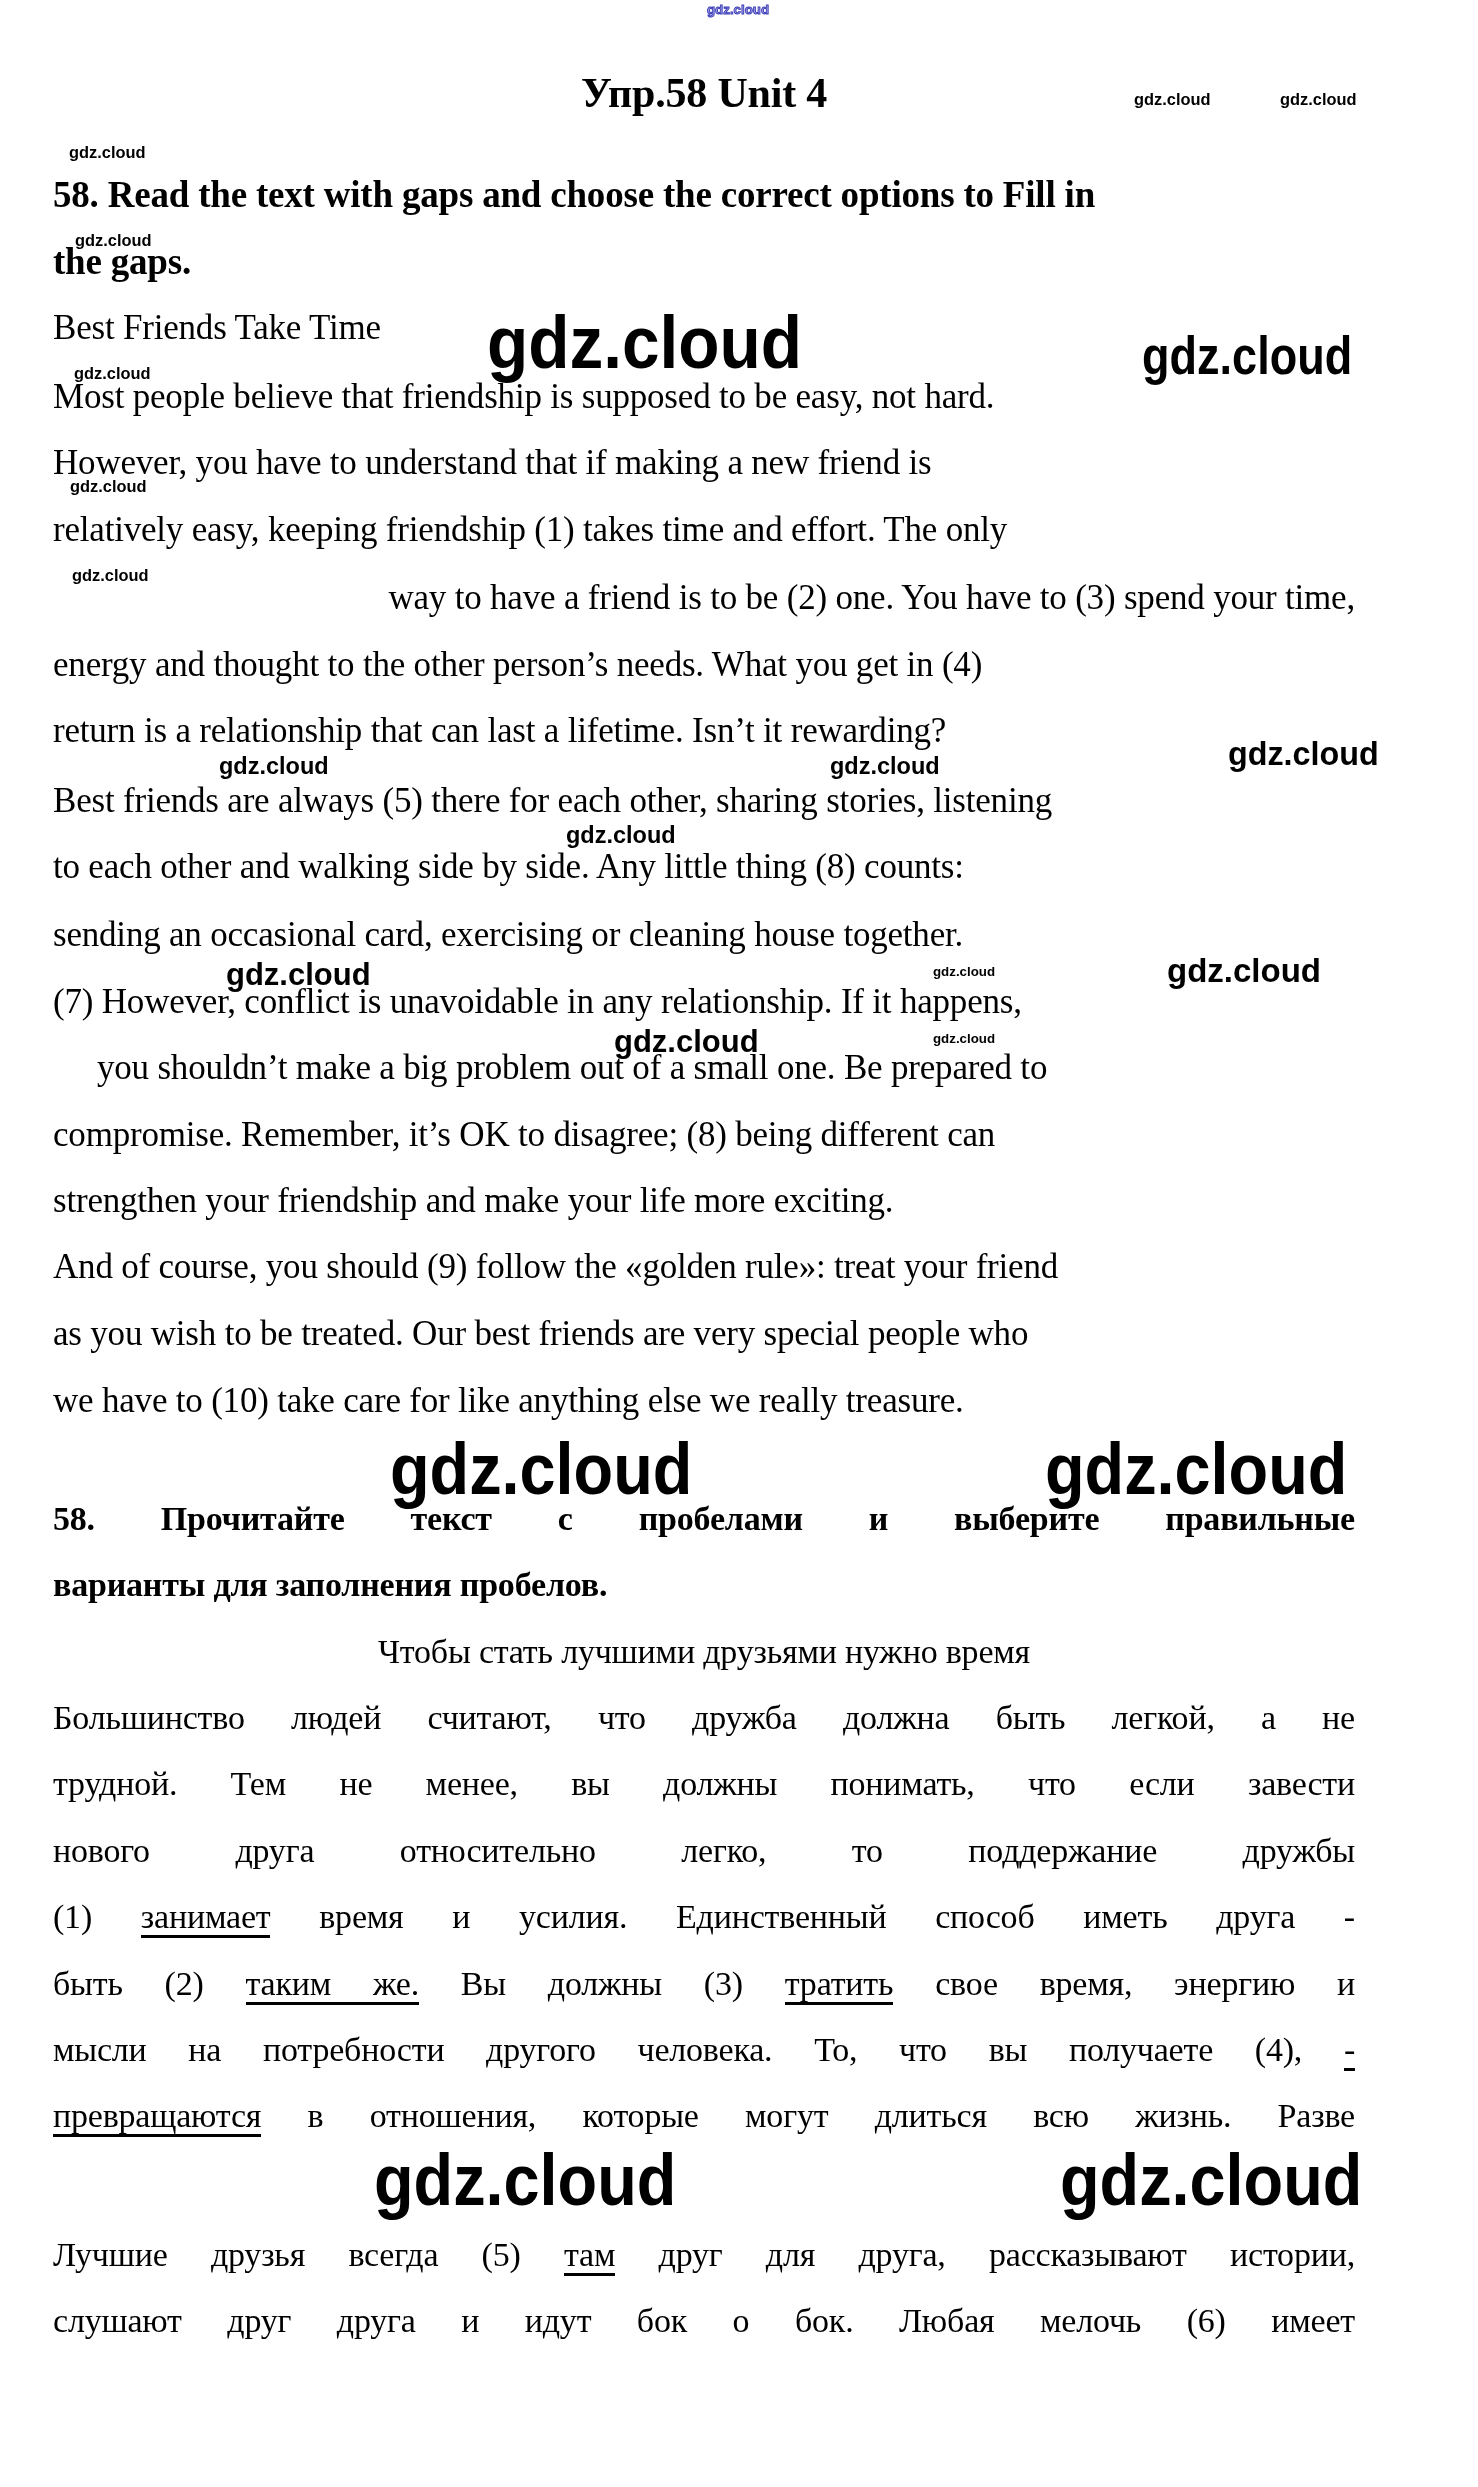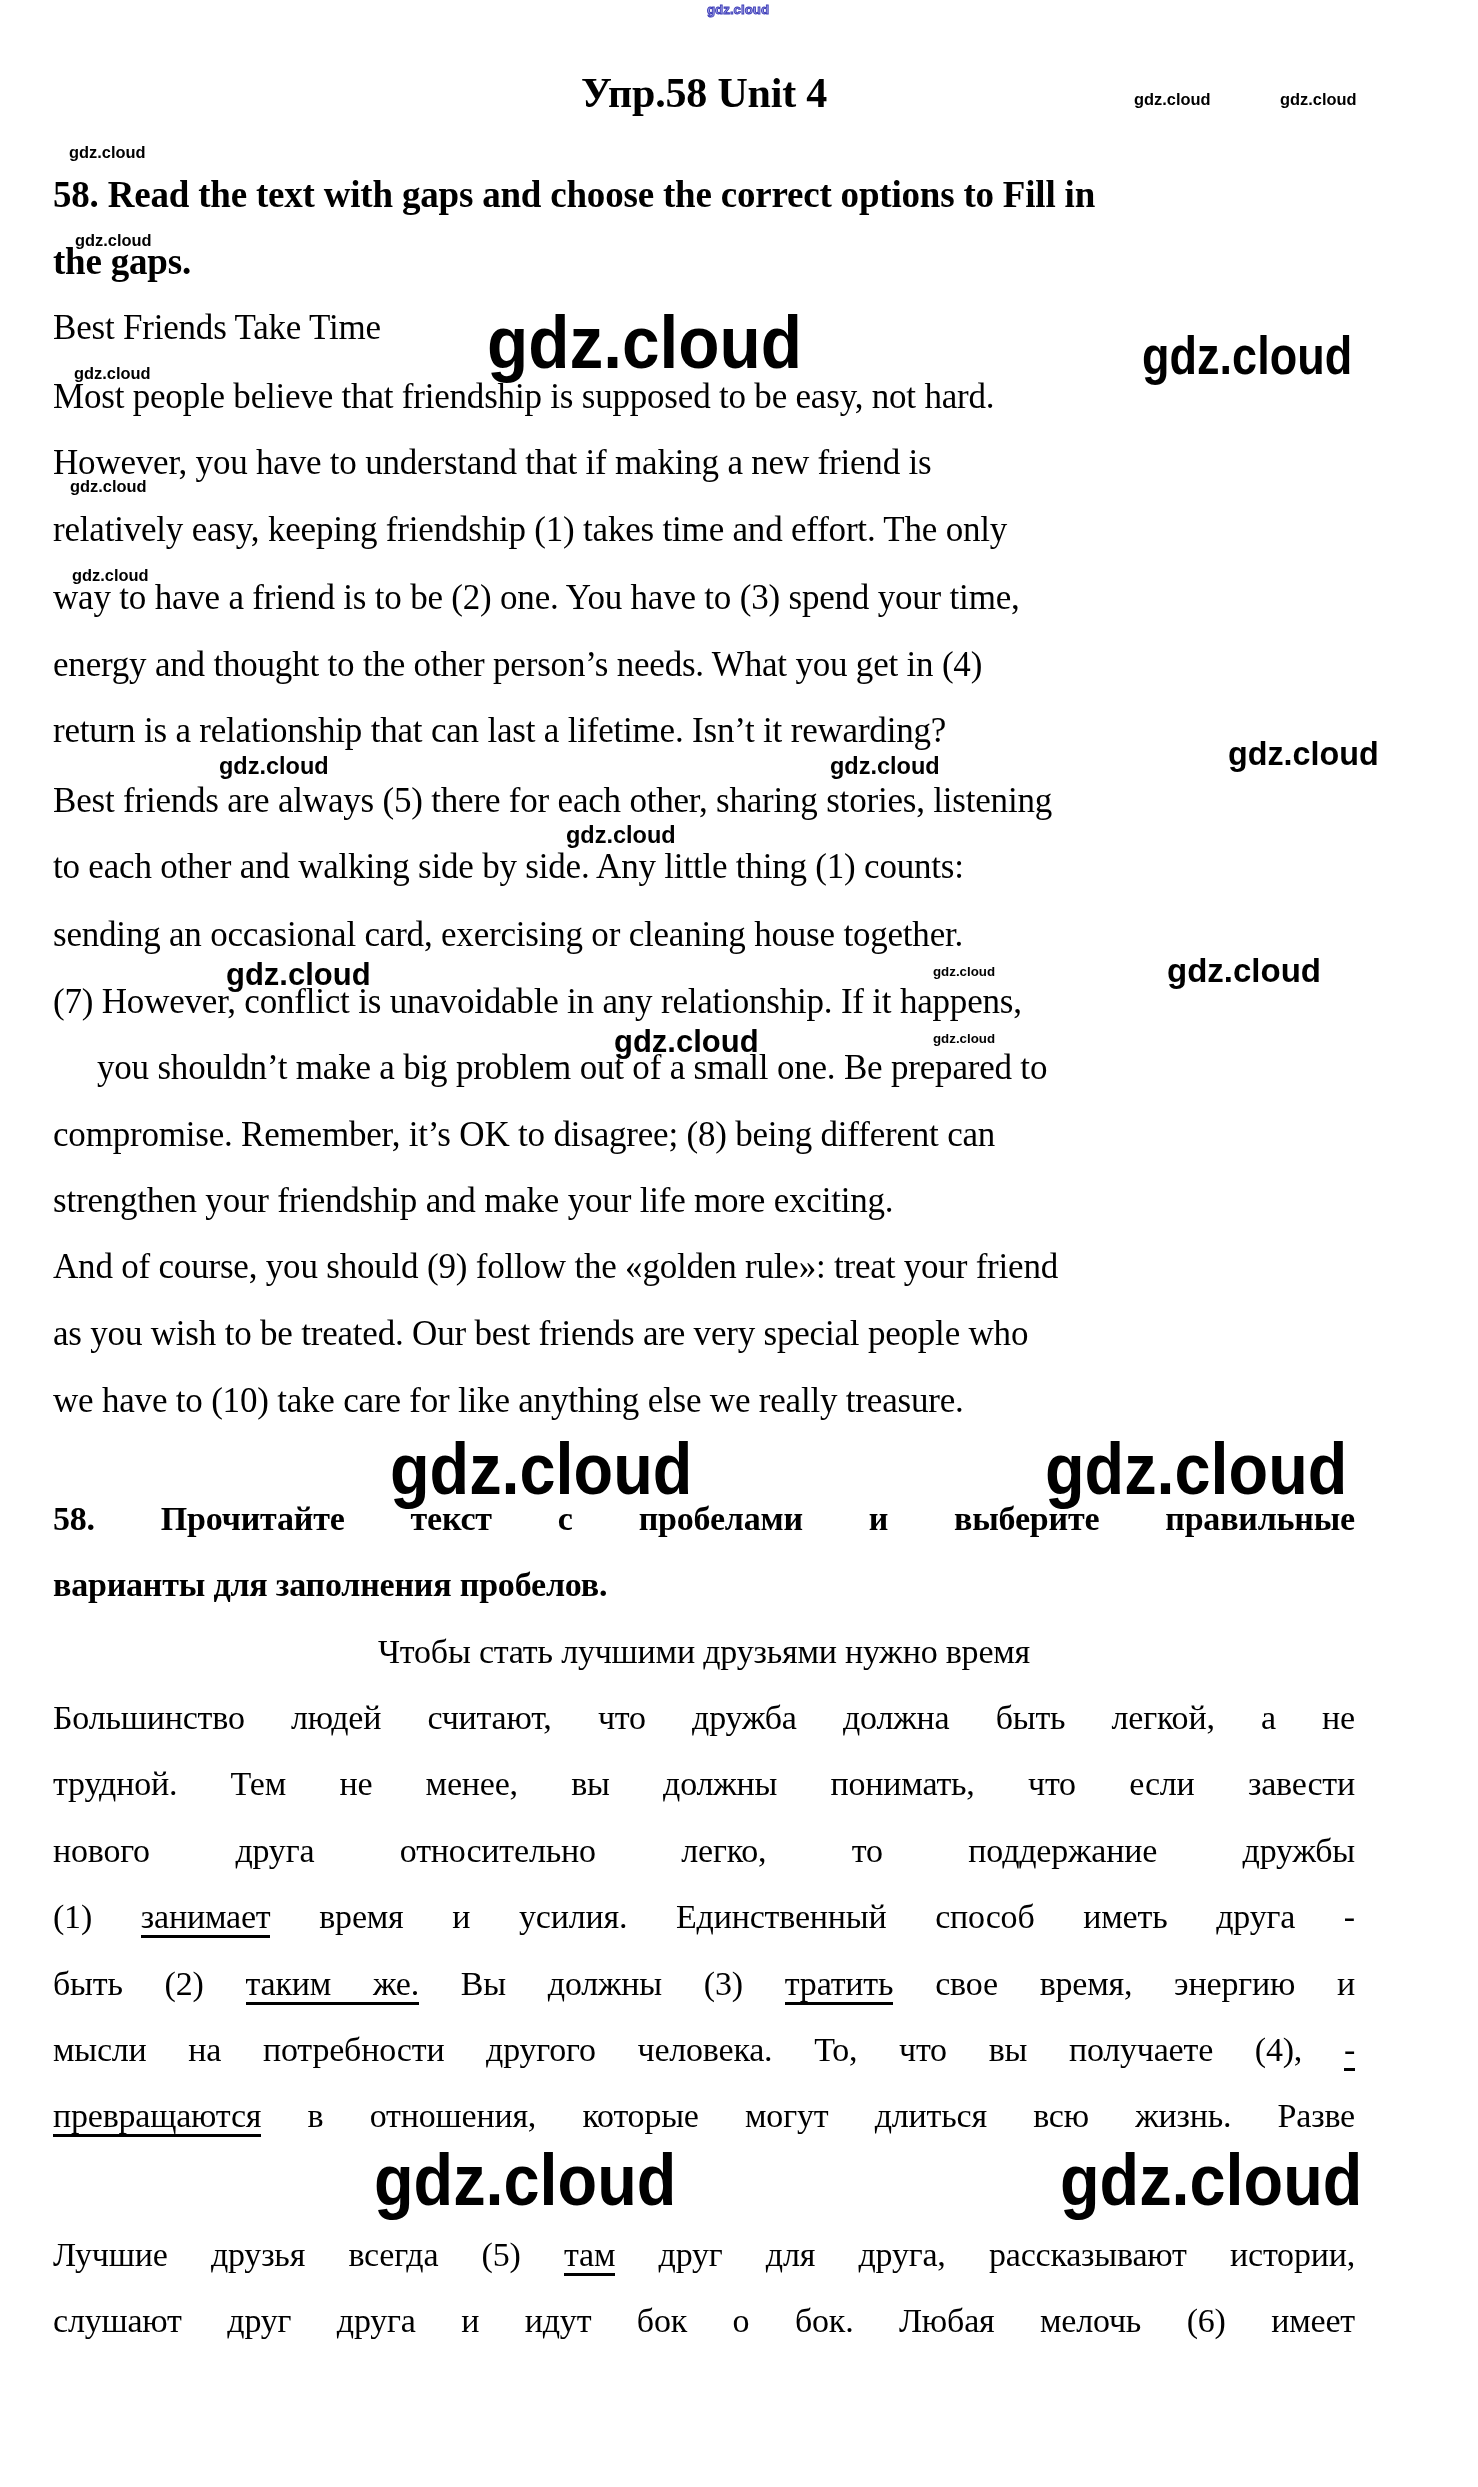--- a/index.html
+++ b/index.html
@@ -77,25 +77,25 @@
 
   <div class="line title" style="top:66px;">Упр.58 Unit 4</div>
 
   <div class="line h-en" style="top:171px;">58. Read the text with gaps and choose the correct options to Fill in</div>
   <div class="line h-en" style="top:238px;">the gaps.</div>
 
   <div class="line" style="top:305px;">Best Friends Take Time</div>
   <div class="line" style="top:374px;">Most people believe that friendship is supposed to be easy, not hard.</div>
   <div class="line" style="top:440px;">However, you have to understand that if making a new friend is</div>
   <div class="line" style="top:507px;">relatively easy, keeping friendship (1) takes time and effort. The only</div>
-  <div class="line" style="top:575px;">way to have a friend is to be (2) one. You have to (3) spend your time,</div>
+  <div class="line" style="top:575px;text-align:right;">way to have a friend is to be (2) one. You have to (3) spend your time,</div>
   <div class="line" style="top:642px;">energy and thought to the other person’s needs. What you get in (4)</div>
   <div class="line" style="top:708px;">return is a relationship that can last a lifetime. Isn’t it rewarding?</div>
   <div class="line" style="top:778px;">Best friends are always (5) there for each other, sharing stories, listening</div>
-  <div class="line" style="top:844px;">to each other and walking side by side. Any little thing (1) counts:</div>
+  <div class="line" style="top:844px;">to each other and walking side by side. Any little thing (8) counts:</div>
   <div class="line" style="top:912px;">sending an occasional card, exercising or cleaning house together.</div>
   <div class="line" style="top:979px;">(7) However, conflict is unavoidable in any relationship. If it happens,</div>
   <div class="line" style="top:1045px;margin-left:44px;">you shouldn’t make a big problem out of a small one. Be prepared to</div>
   <div class="line" style="top:1112px;">compromise. Remember, it’s OK to disagree; (8) being different can</div>
   <div class="line" style="top:1178px;">strengthen your friendship and make your life more exciting.</div>
   <div class="line" style="top:1244px;">And of course, you should (9) follow the «golden rule»: treat your friend</div>
   <div class="line" style="top:1311px;">as you wish to be treated. Our best friends are very special people who</div>
   <div class="line" style="top:1378px;">we have to (10) take care for like anything else we really treasure.</div>
 
   <div class="line h-ru just" style="top:1497px;">58. Прочитайте текст с пробелами и выберите правильные</div>

